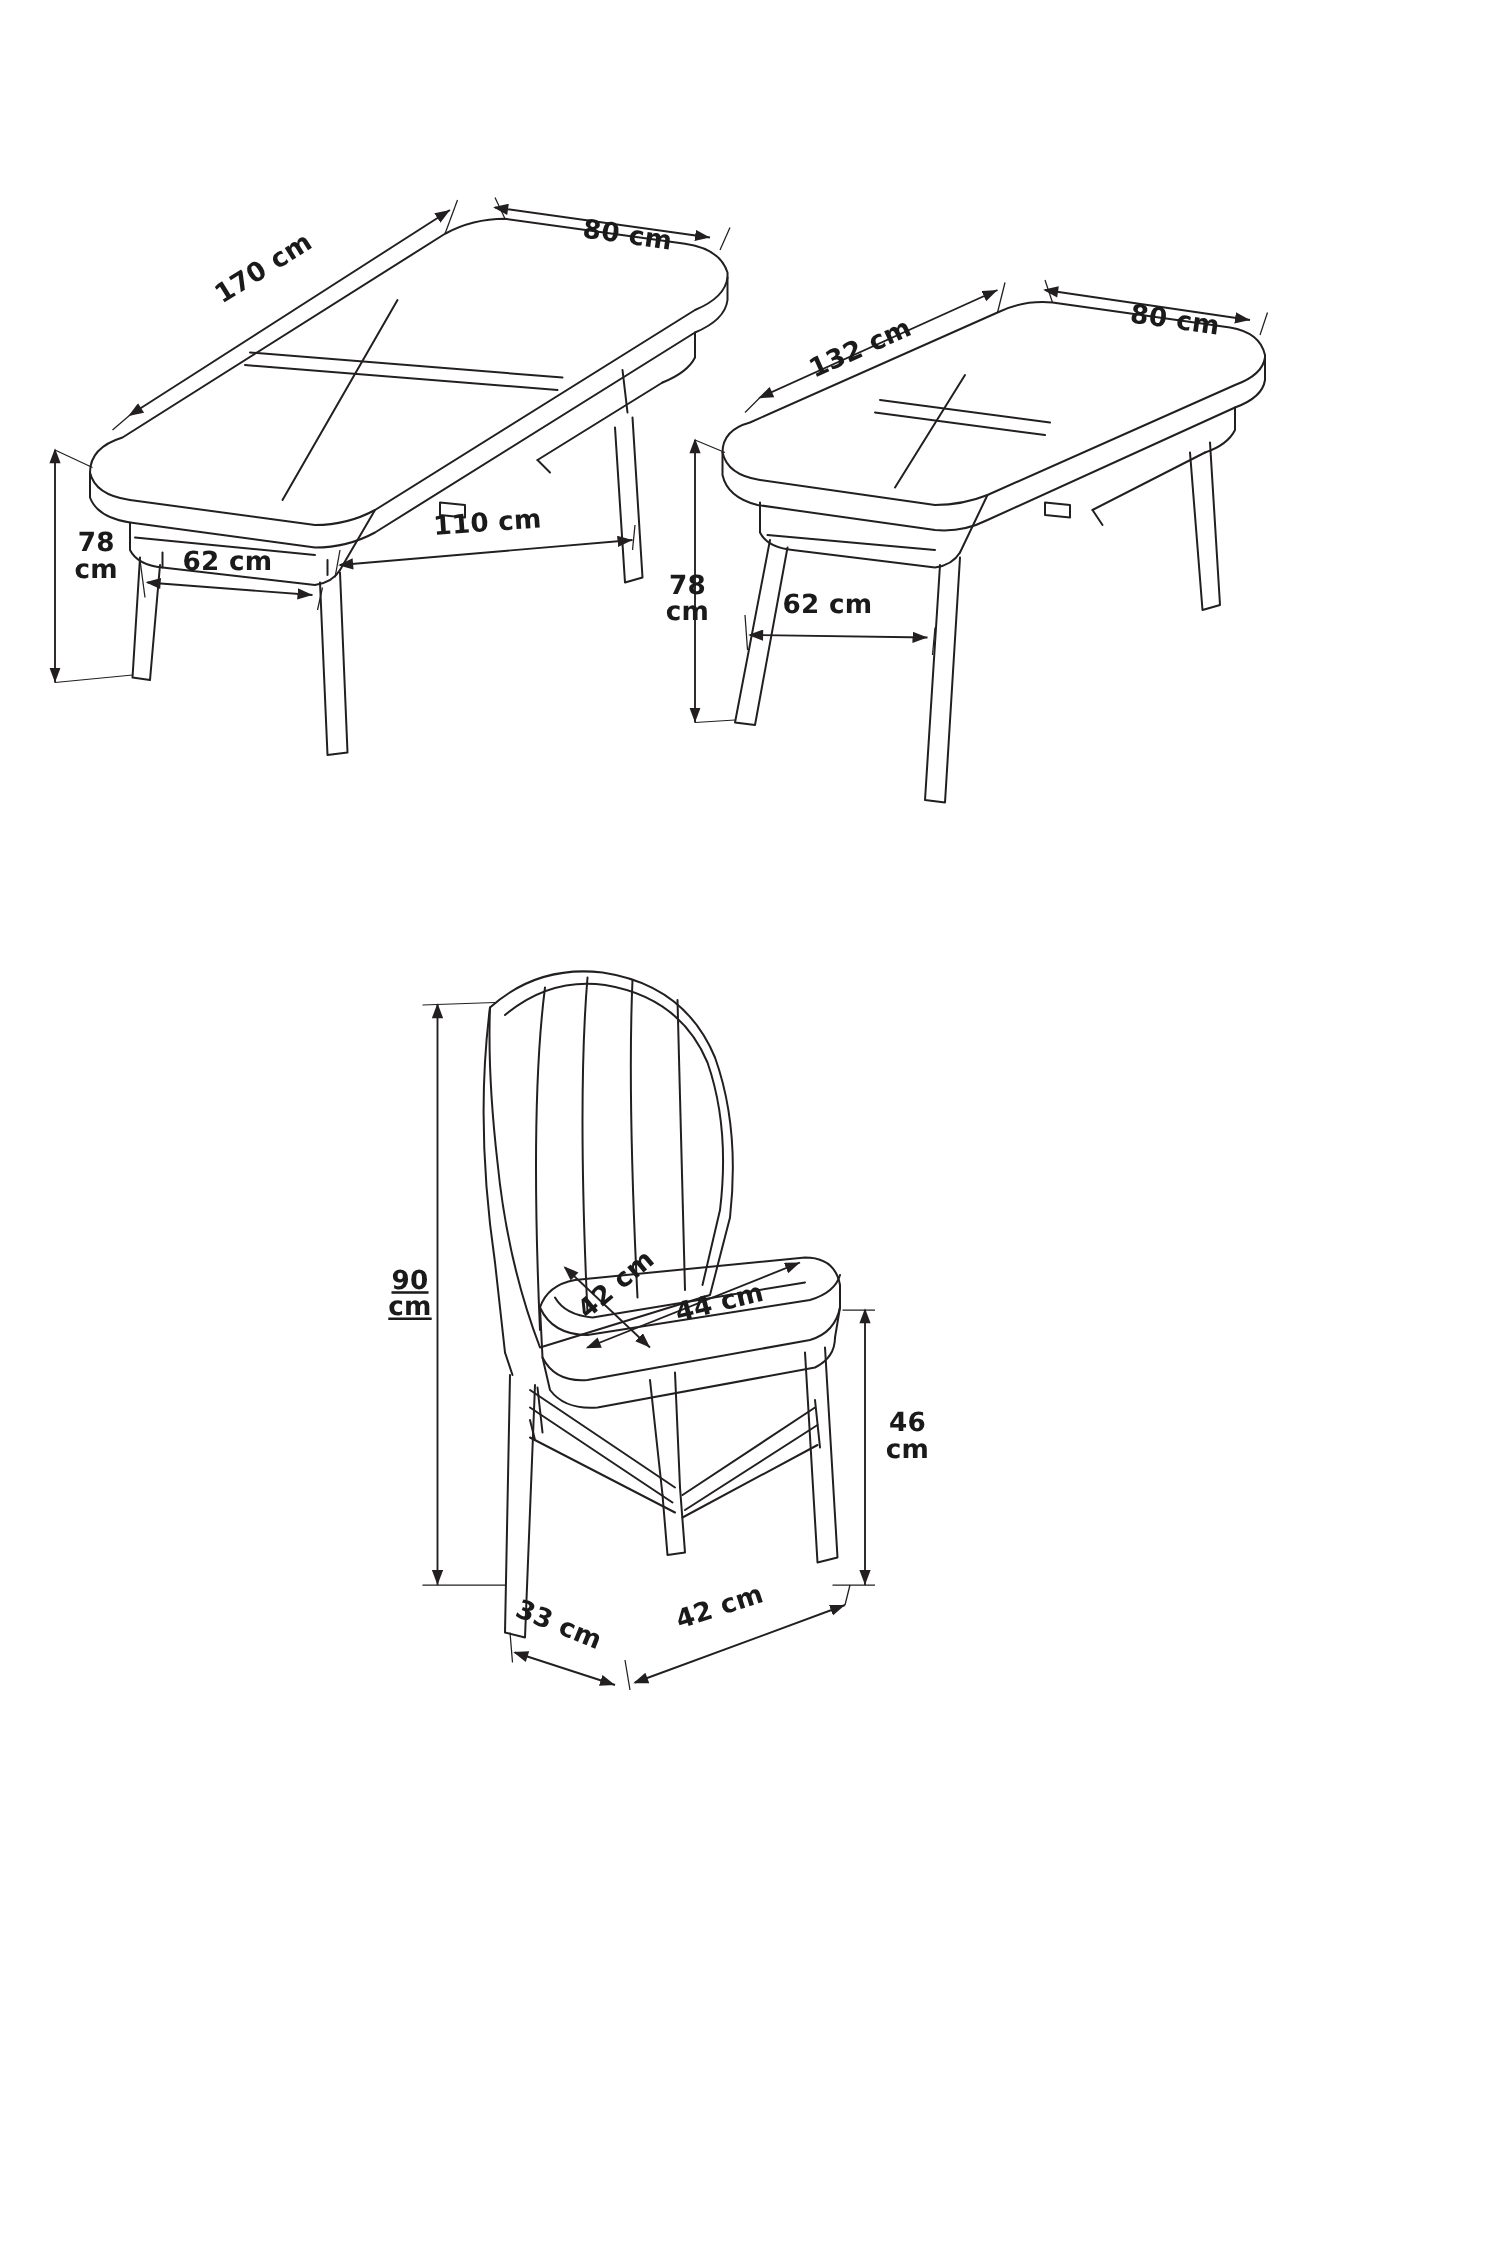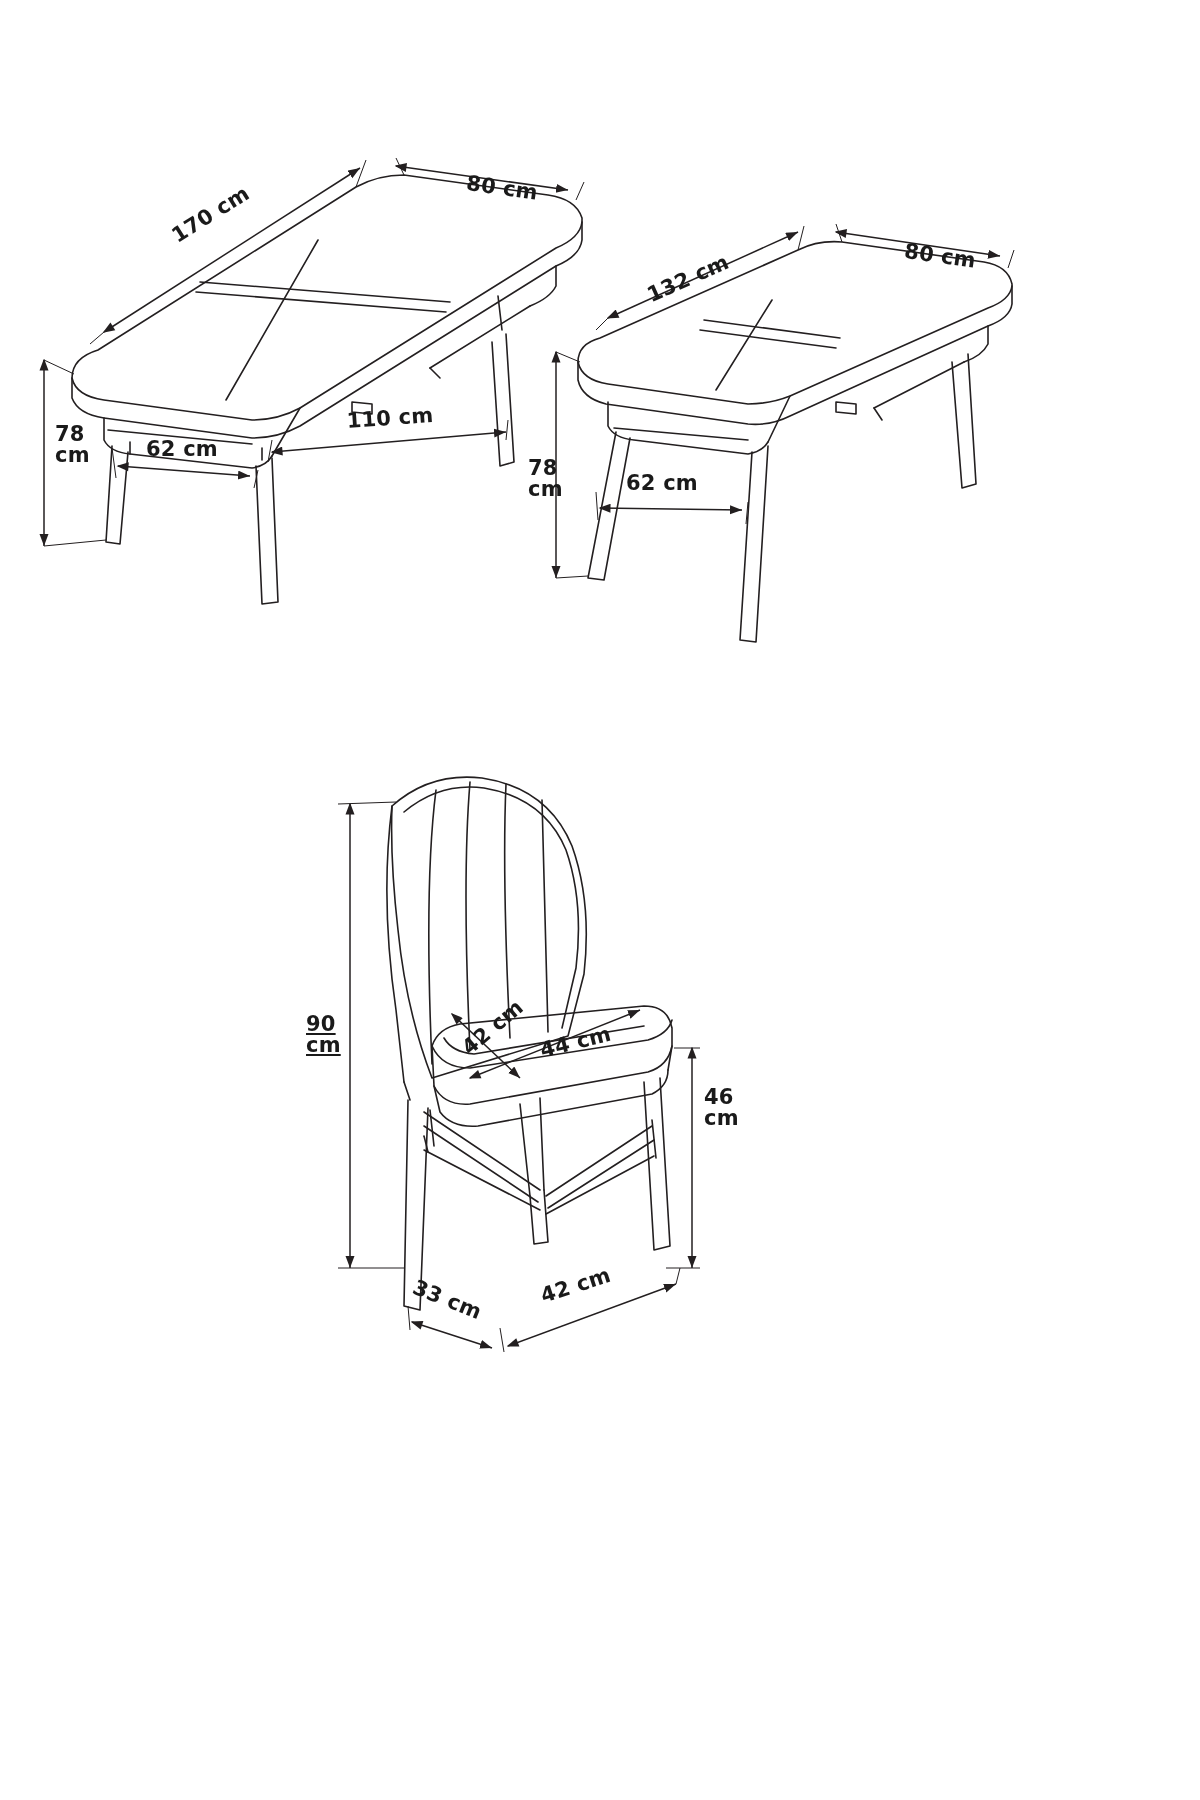--- a/index.html
+++ b/index.html
@@ -31,21 +31,21 @@
     position: absolute;
     font-family: "DejaVu Sans", sans-serif;
     font-weight: bold;
     color: #1a1a1a;
     font-size: 21px;
     line-height: 1.05;
     white-space: pre;
     letter-spacing: 0.2px;
   }
   .lbl.two-line {
-    text-align: left;
+    text-align: center;
     line-height: 1.0;
   }
 </style>
 </head>
 <body>
 
 <div id="sheet">
 
   <svg class="diagram" viewBox="0 0 1200 1800">
     <defs>
@@ -239,20 +239,20 @@
 
   <div class="lbl" style="left:626px; top:472px;">62 cm</div>
 
   <div class="lbl two-line" style="left:306px; top:1014px; width:44px;text-decoration:underline;">90
 cm</div>
 
   <div class="lbl" style="left:458px; top:1042px; transform: rotate(-40deg); transform-origin: left top;">42 cm</div>
 
   <div class="lbl" style="left:538px; top:1040px; transform: rotate(-14deg); transform-origin: left top;">44 cm</div>
 
-  <div class="lbl two-line" style="left:704px; top:1087px; width:44px;">46
+  <div class="lbl two-line" style="left:704px; top:1128px; width:44px;">46
 cm</div>
 
   <div class="lbl" style="left:418px; top:1276px; transform: rotate(22deg); transform-origin: left top;">33 cm</div>
 
   <div class="lbl" style="left:538px; top:1286px; transform: rotate(-18deg); transform-origin: left top;">42 cm</div>
 
 </div>
 
 </body></html>

